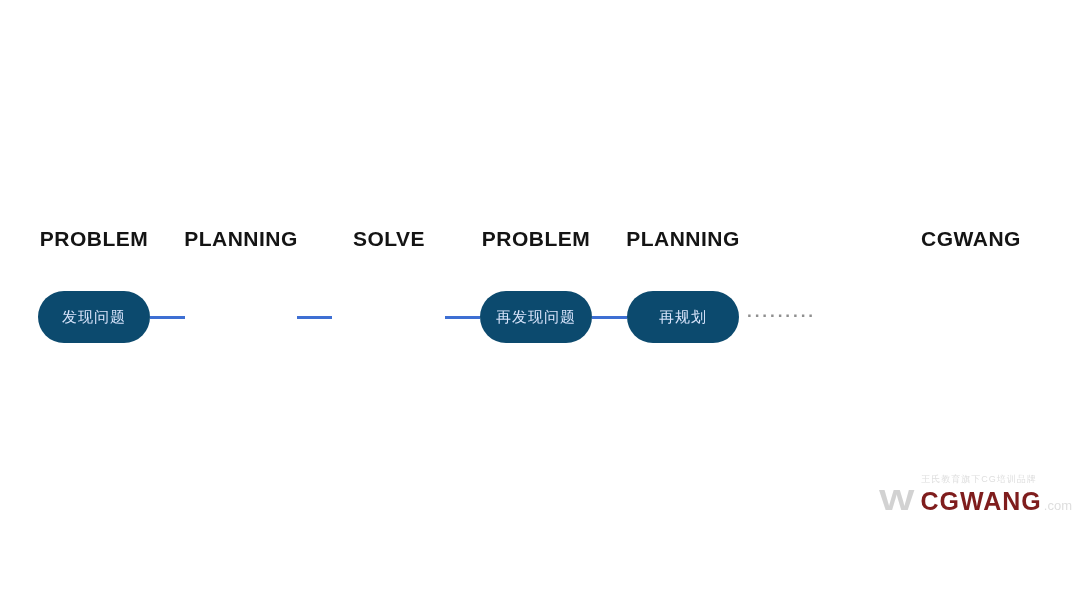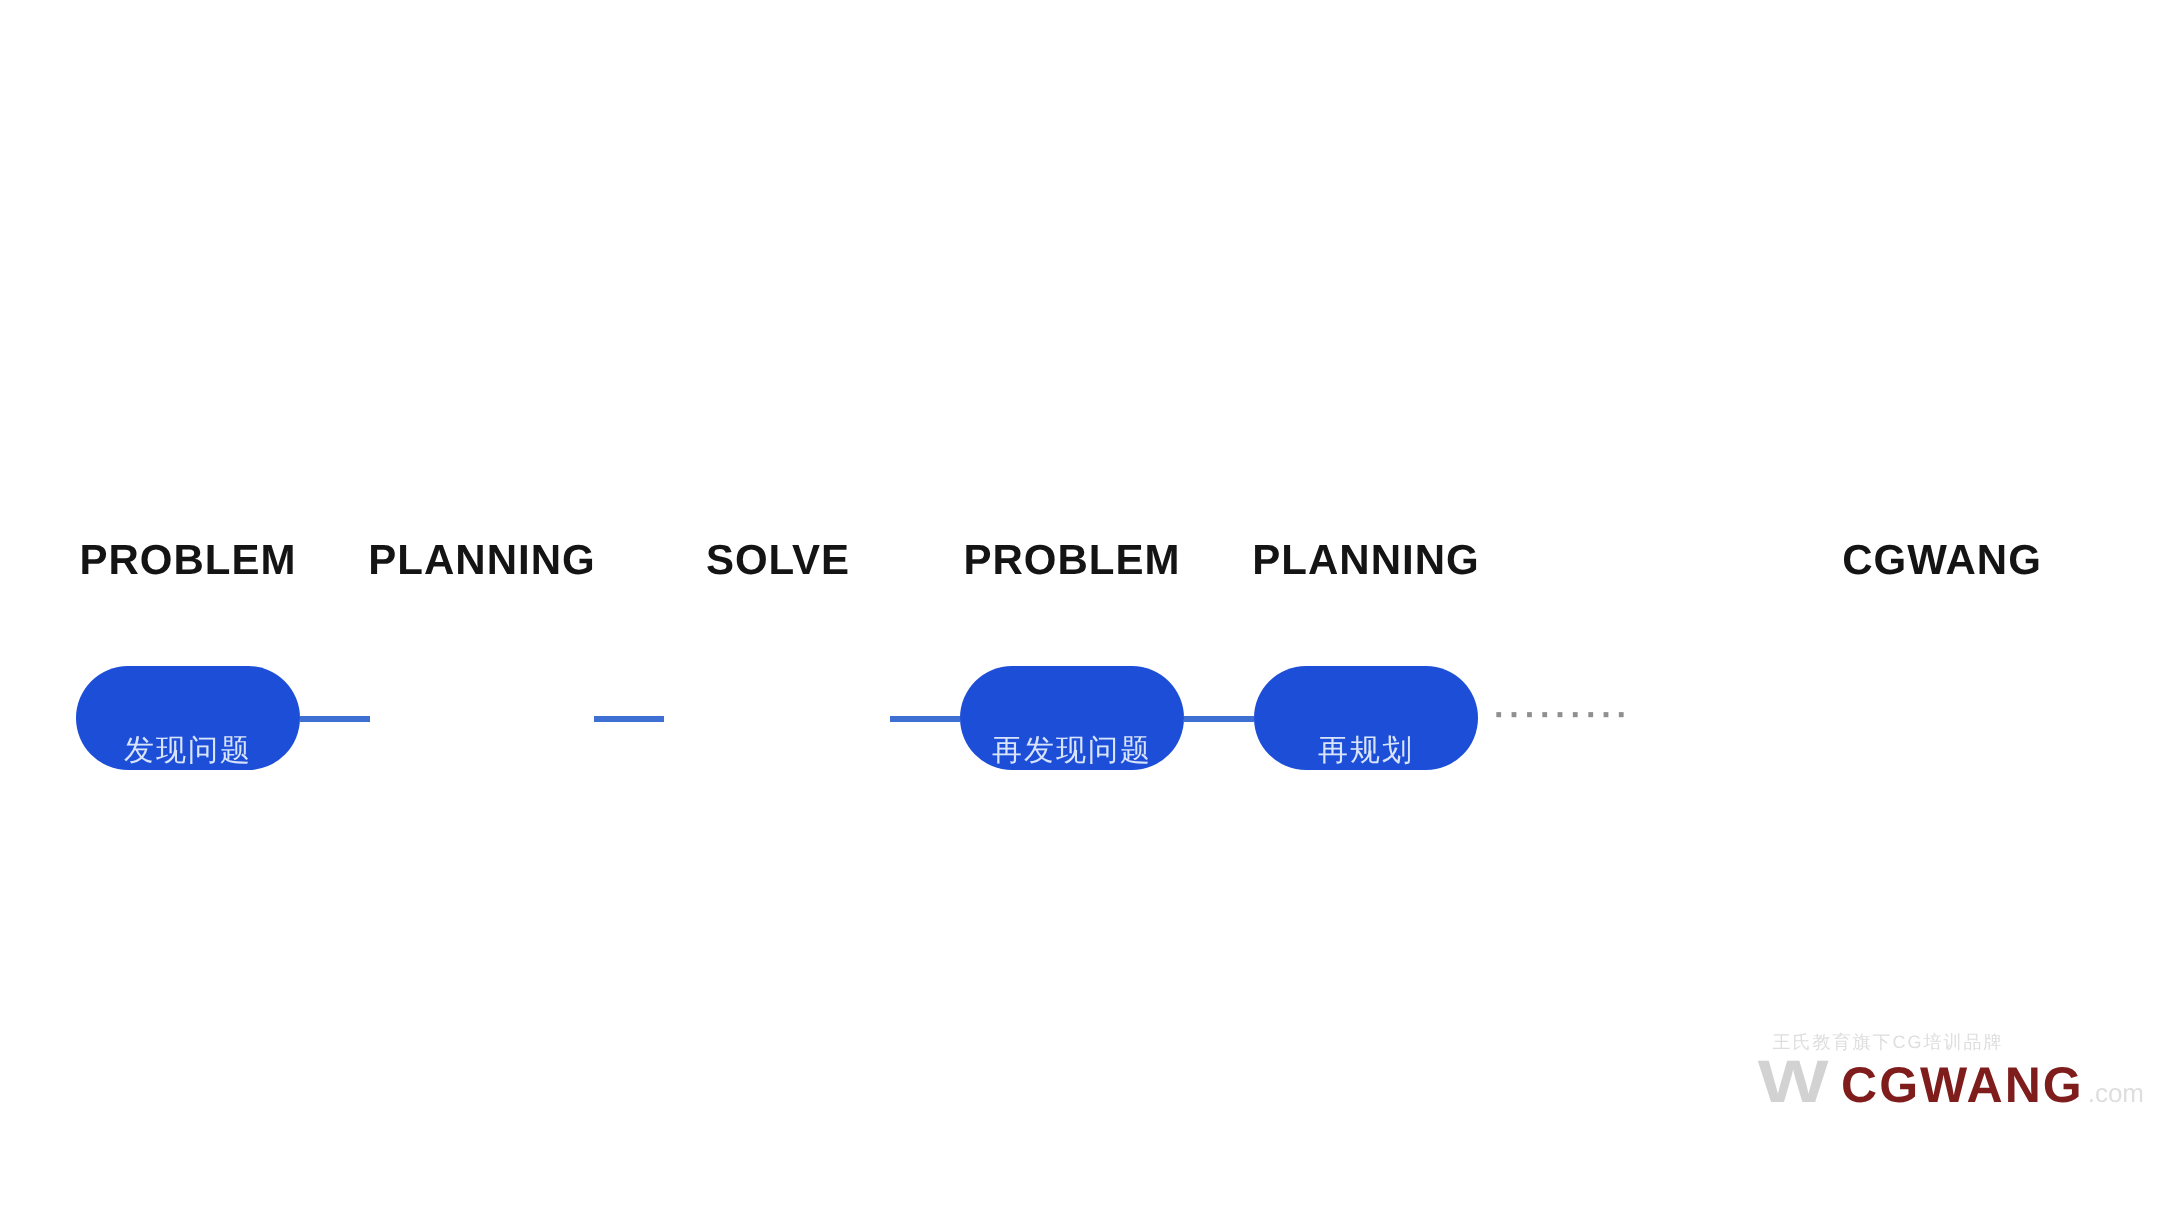--- a/index.html
+++ b/index.html
@@ -7,21 +7,20 @@
     padding: 0;
     background: #ffffff;
     font-family: "Liberation Sans", sans-serif;
   }
   .canvas {
     position: relative;
     width: 1080px;
     height: 521px;
     background: #ffffff;
     overflow: hidden;
-    margin-top: 42px;
   }
   .step {
     position: absolute;
     top: 226px;
     width: 160px;
     text-align: center;
   }
   .step-label {
     font-size: 21px;
     font-weight: bold;
@@ -29,24 +28,24 @@
     letter-spacing: 0.5px;
     line-height: 26px;
     height: 26px;
     margin-bottom: 39px;
     white-space: nowrap;
   }
   .pill {
     width: 112px;
     height: 52px;
     margin: 0 auto;
-    background: #1d4ed8;
+    background: #0c4a6e;
     border-radius: 26px;
     display: flex;
-    align-items: flex-end;
+    align-items: center;
     justify-content: center;
   }
   .pill span {
     color: #d8e4fb;
     font-size: 15px;
     letter-spacing: 1px;
     white-space: nowrap;
   }
   .connector {
     position: absolute;
@@ -77,21 +76,21 @@
   .s5 { left: 891px; }
   .c0 { left: 150px; }
   .c1 { left: 297px; }
   .c2 { left: 445px; }
   .c3 { left: 592px; }
 
   .watermark {
     position: absolute;
     right: 8px;
     bottom: 6px;
-    text-align: left;
+    text-align: center;
     color: #d7d7d7;
     user-select: none;
   }
   .wm-tagline {
     font-size: 9px;
     line-height: 11px;
     color: #dedede;
     letter-spacing: 1px;
   }
   .wm-row {

